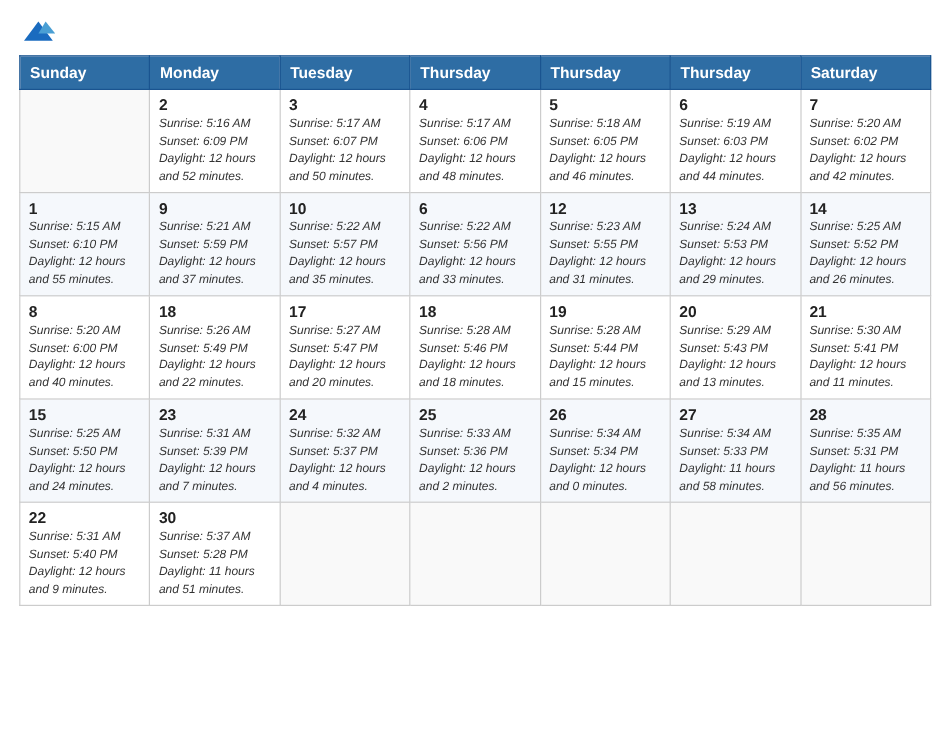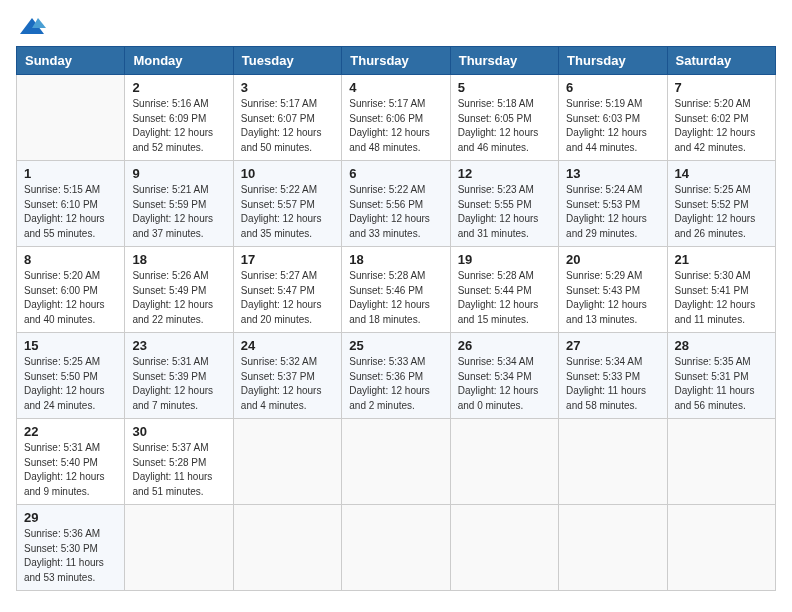--- a/index.html
+++ b/index.html
@@ -75,20 +75,21 @@
     .day-num {
       font-size: 13px;
       font-weight: bold;
       color: #222;
       margin-bottom: 2px;
     }
     .day-info {
       font-size: 10px;
       color: #333;
       line-height: 1.45;
+      font-style: italic;
     }
     .empty-cell {
       background: #f9f9f9 !important;
     }
   </style>
 </head>
 <body>
 
 <div class="header">
   <div class="logo">
@@ -361,30 +362,14 @@
           Sunset: 5:28 PM<br>
           Daylight: 11 hours and 51 minutes.
         </div>
         </td>
         <td class="empty-cell"></td>
         <td class="empty-cell"></td>
         <td class="empty-cell"></td>
         <td class="empty-cell"></td>
         <td class="empty-cell"></td>
       </tr>
-      <tr>
-        <td>
-        <div class="day-num">29</div>
-        <div class="day-info">
-          Sunrise: 5:36 AM<br>
-          Sunset: 5:30 PM<br>
-          Daylight: 11 hours and 53 minutes.
-        </div>
-        </td>
-        <td class="empty-cell"></td>
-        <td class="empty-cell"></td>
-        <td class="empty-cell"></td>
-        <td class="empty-cell"></td>
-        <td class="empty-cell"></td>
-        <td class="empty-cell"></td>
-      </tr>
     </tbody>
 </table>
 
 </body></html>

